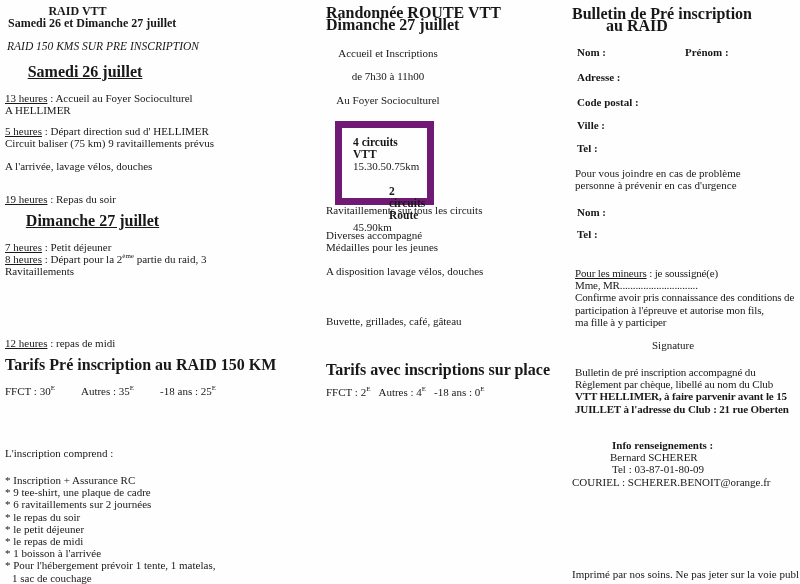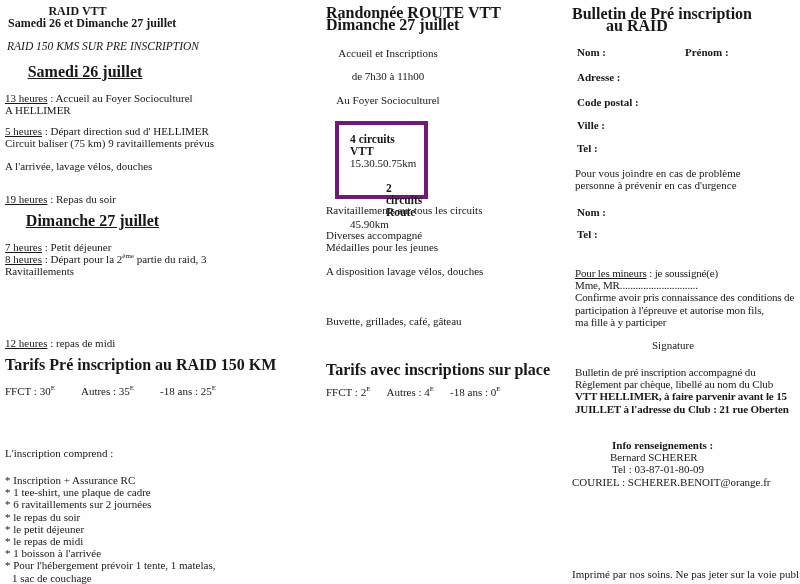--- a/index.html
+++ b/index.html
@@ -14,30 +14,30 @@
   #col-right{left:572px;width:228px;}
   .blk{position:absolute;left:0;right:0;}
   .blk div,.blk>span{white-space:nowrap;}
   .b{font-weight:bold;}
   .i{font-style:italic;}
   .u{text-decoration:underline;}
   .t12{font-size:16px;}
   sup{font-size:7px;vertical-align:super;line-height:0;}
   .row{display:flex;}
   .gap26{gap:26px;}
-  .gap18{gap:16px;}
+  .gap18{gap:8px;}
   .hdrL1{display:block;width:145px;text-align:center;font-weight:bold;font-size:12px;}
   .hdrL2{display:block;padding-left:3px;font-weight:bold;font-size:12px;}
   .cW160{display:block;width:160px;text-align:center;}
   .cW175{display:block;width:175px;text-align:center;}
   .midctr{display:block;width:124px;text-align:center;}
   .rgtctr{display:block;width:130px;text-align:center;}
   .circuit-box{
     position:absolute;top:121px;left:9px;width:64px;height:54px;
-    border:4px solid #701a75;padding:8px 10px 8px 11px;
+    border:7px solid #701a75;padding:8px 10px 8px 11px;
   }
   .circuit-box .bt{font-weight:bold;font-size:11.5px;}
   .mt12{margin-top:12px;margin-left:36px;}
   .ind40{padding-left:40px;}
   .ind38{padding-left:38px;}
   .ind7{padding-left:7px;}
 </style>
 </head>
 <body>
 
@@ -99,21 +99,21 @@
       <span><span>Autres : </span><span>35</span><sup>E</sup></span>
       <span><span>-18 ans : </span><span>25</span><sup>E</sup></span>
     </div>
 
     <div class="blk" style="top:447px">
       <span>L'inscription comprend :</span>
     </div>
 
     <div class="blk" style="top:474px">
       <div>* Inscription + Assurance RC</div>
-      <div>* 1 tee-shirt, une plaque de cadre</div>
+      <div>* 9 tee-shirt, une plaque de cadre</div>
       <div>* 6 ravitaillements sur 2 journées</div>
       <div>* le repas du soir</div>
       <div>* le petit déjeuner</div>
       <div>* le repas de midi</div>
       <div>* 1 boisson à l'arrivée</div>
       <div>* Pour l'hébergement prévoir 1 tente, 1 matelas,</div>
       <div class="ind7">1 sac de couchage</div>
     </div>
 
   </section>

